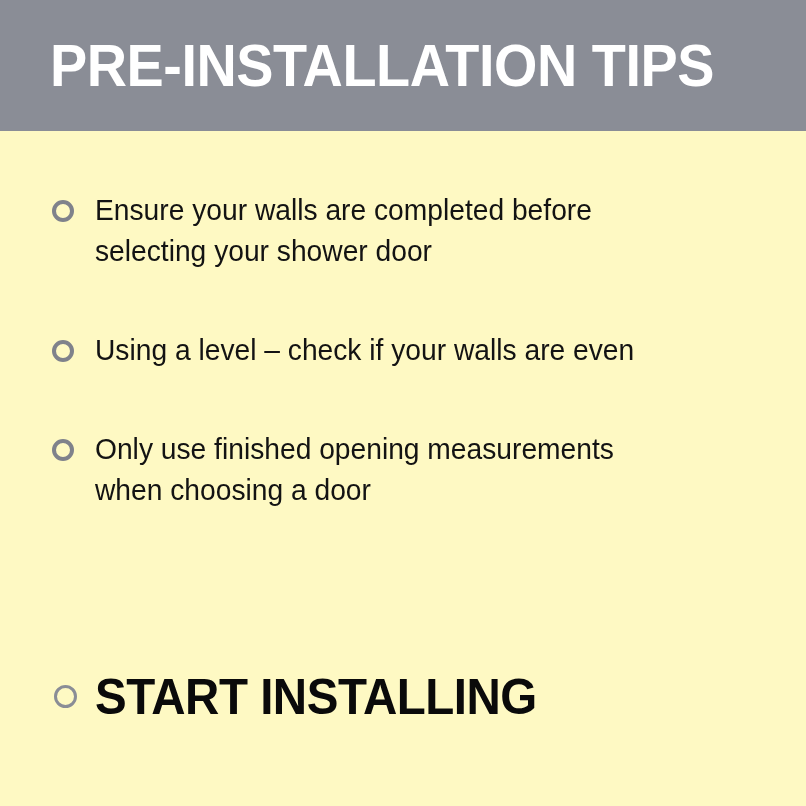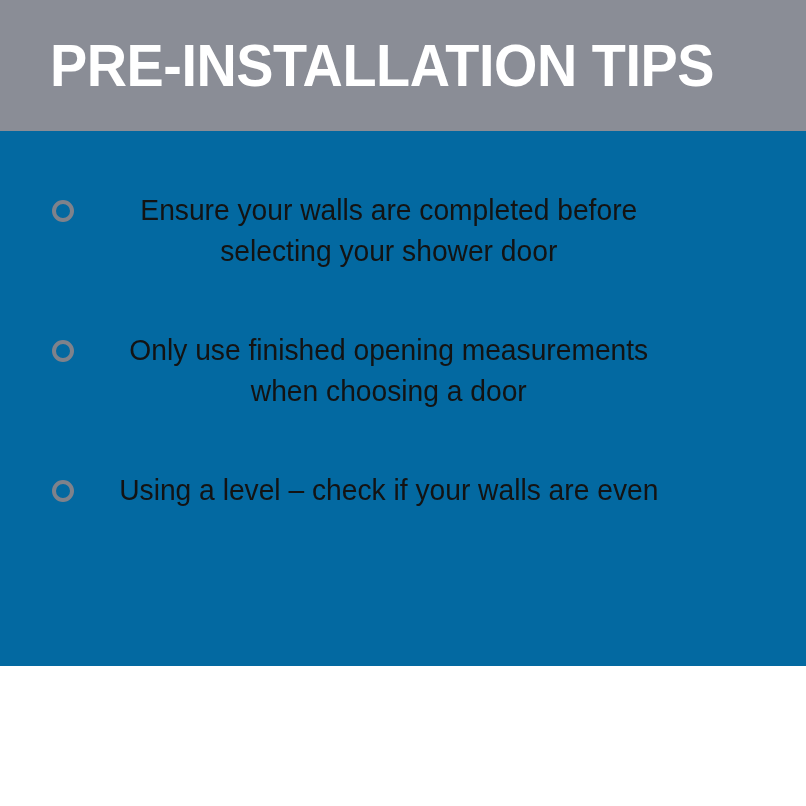--- a/index.html
+++ b/index.html
@@ -6,22 +6,22 @@
     margin: 0;
     padding: 0;
     background: #ffffff;
   }
   body {
     font-family: "Liberation Sans", sans-serif;
   }
   .page {
     position: relative;
     width: 806px;
-    height: 666px;
-    background: #0369a1;
+    height: 806px;
+    background: #fef9c3;
     overflow: hidden;
   }
 
   
   .header-band {
     position: absolute;
     left: 0;
     top: 0;
     width: 806px;
     height: 131px;
@@ -44,25 +44,24 @@
 
   
   .tips-list {
     position: absolute;
     left: 0;
     top: 131px;
     width: 806px;
   }
   .tip-item {
     position: relative;
-    padding-left: 72px;
+    padding-left: 95px;
     padding-right: 60px;
     margin-top: 58px;
     min-height: 1px;
-    text-align: center;
   }
   .tip-item:first-child {
     margin-top: 58px;
   }
   .tip-bullet {
     position: absolute;
     left: 52px;
     top: 11px;
     width: 14px;
     height: 14px;
@@ -125,26 +124,30 @@
 
     <div class="tip-item">
       <span class="tip-bullet"></span>
       <div class="tip-text">Ensure your walls are completed before
 selecting your shower door</div>
     </div>
 
 
     <div class="tip-item">
       <span class="tip-bullet"></span>
-      <div class="tip-text">Only use finished opening measurements
-when choosing a door</div>
+      <div class="tip-text">Using a level – check if your walls are even</div>
     </div>
 
     <div class="tip-item">
       <span class="tip-bullet"></span>
-      <div class="tip-text">Using a level – check if your walls are even</div>
+      <div class="tip-text">Only use finished opening measurements
+when choosing a door</div>
     </div>
 
 
   </div>
 
+  <div class="cta-row">
+    <span class="cta-bullet"></span>
+    <div class="cta-text">START INSTALLING</div>
+  </div>
 
 </div>
 
 </body></html>

